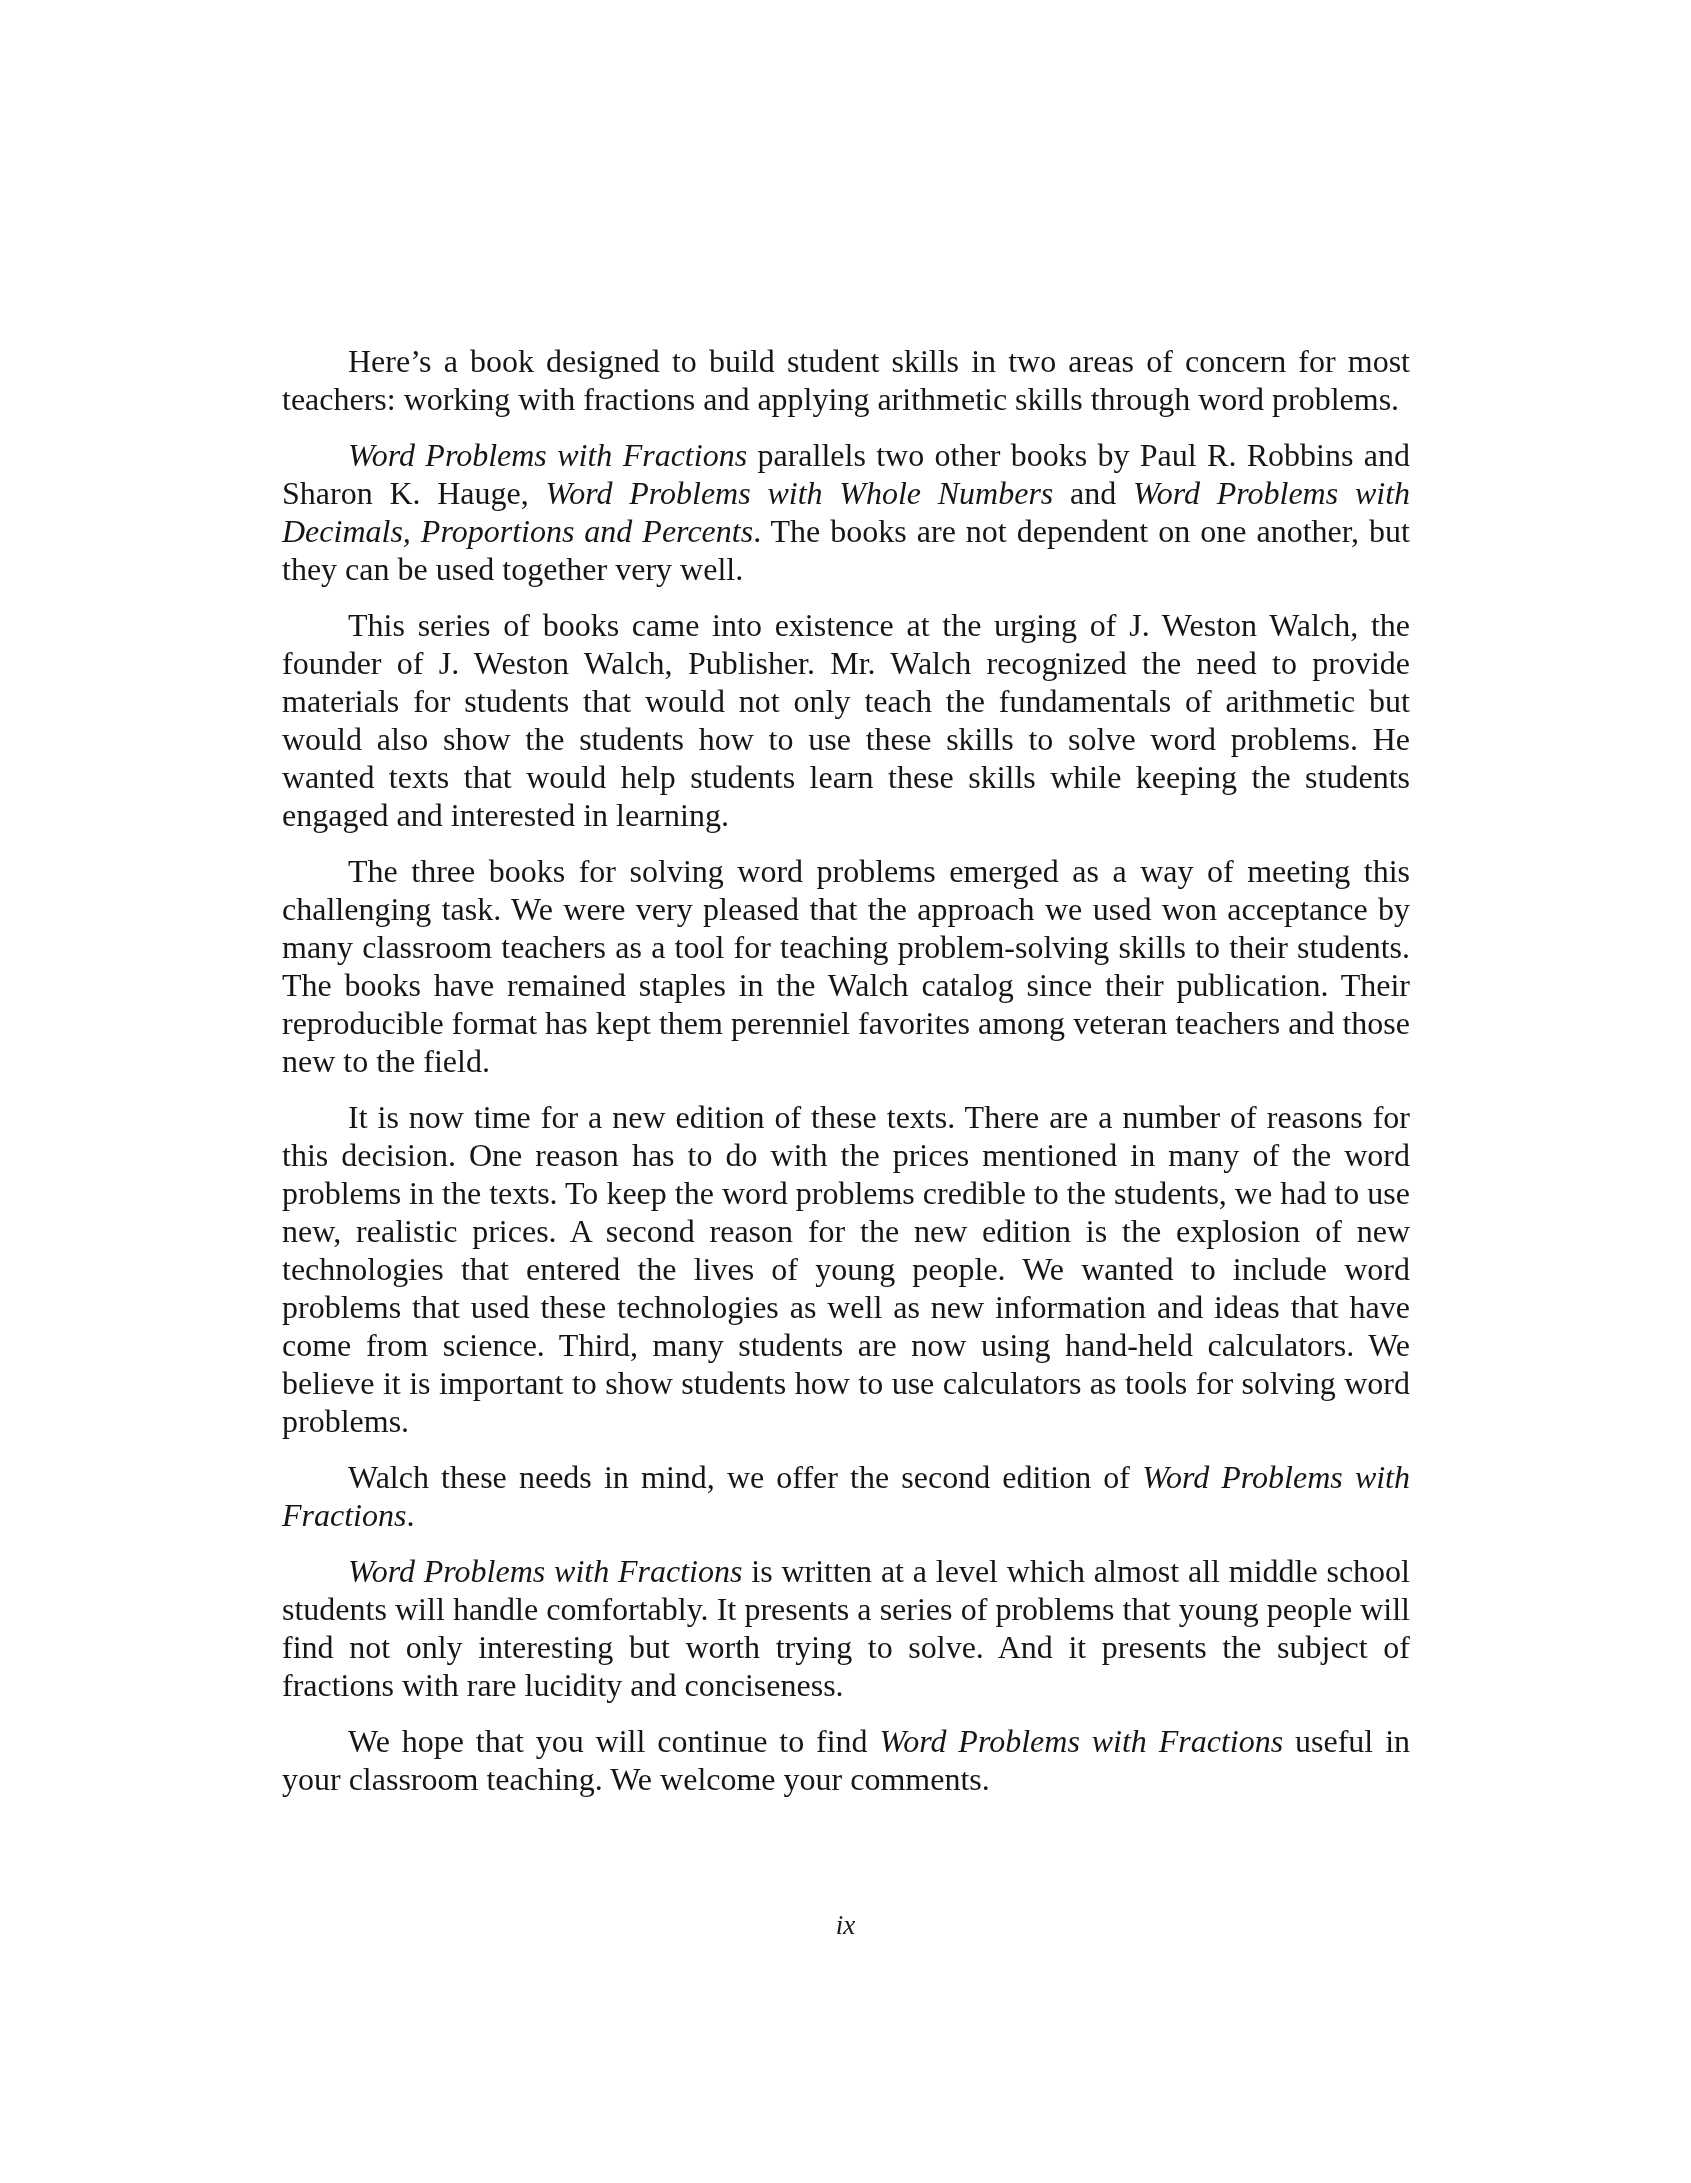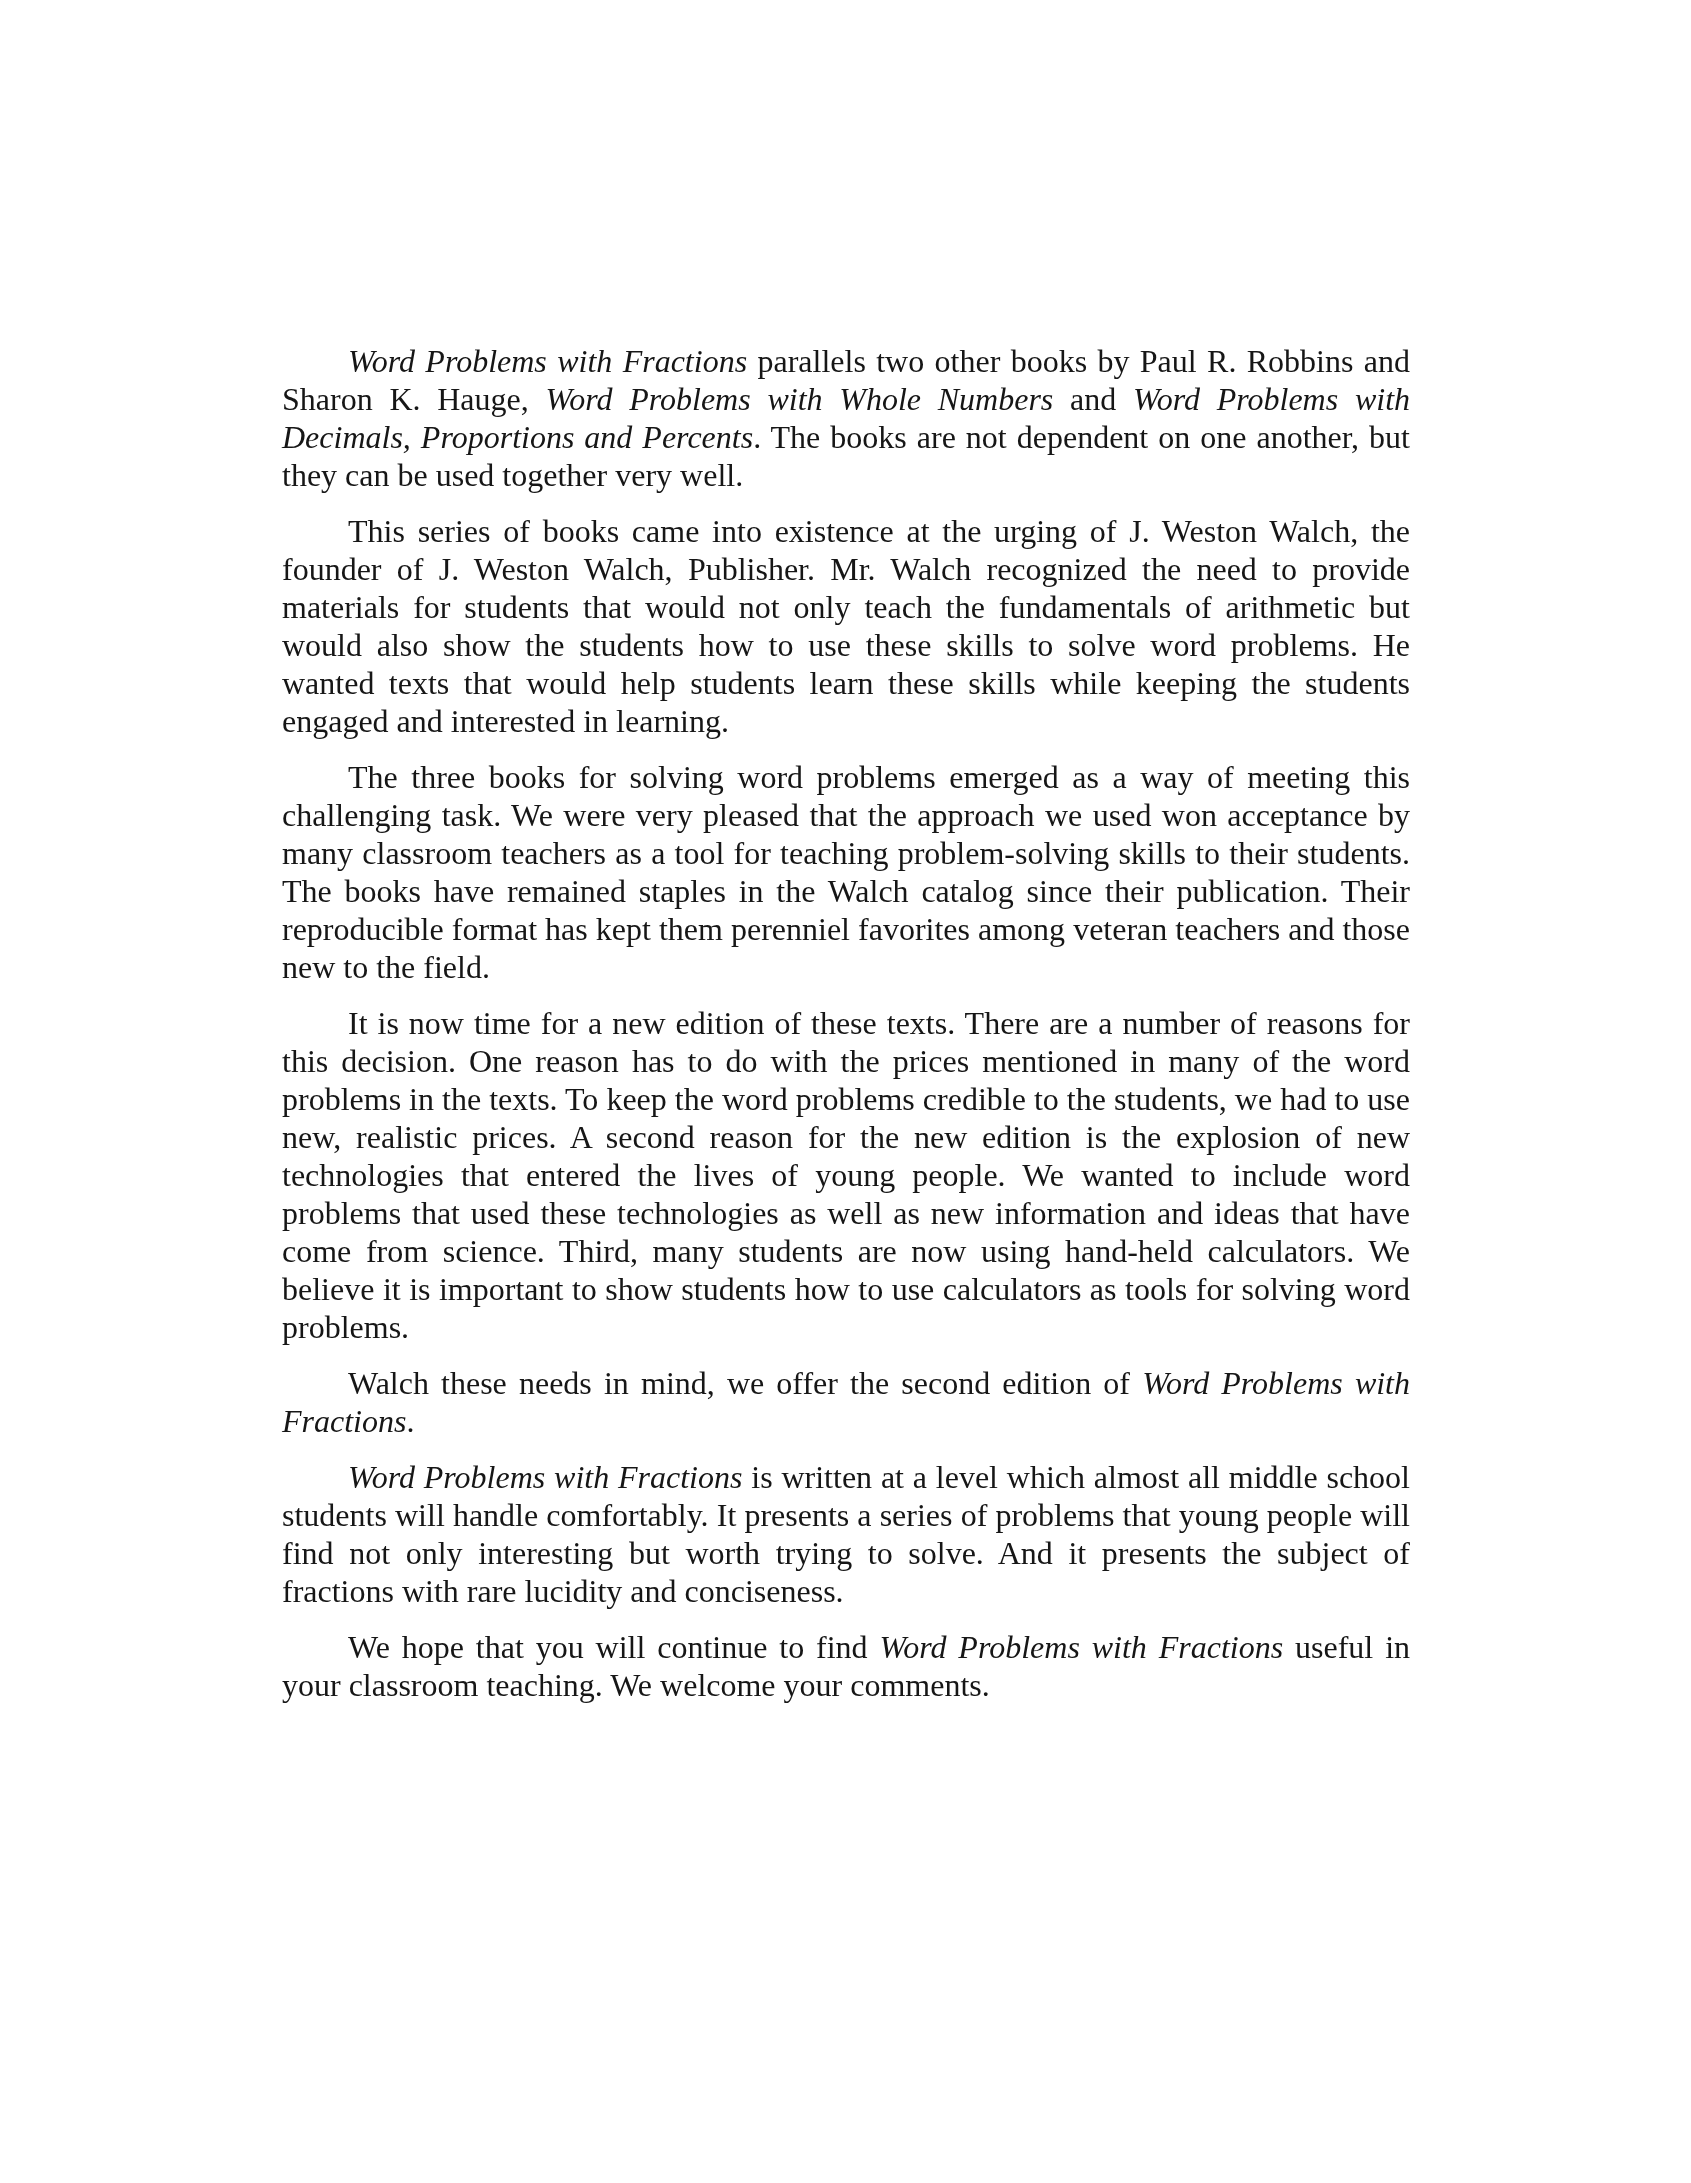--- a/index.html
+++ b/index.html
@@ -56,23 +56,25 @@
     font-size: 27px;
     color: #1a1a1a;
   }
 </style>
 </head>
 <body>
 
 <div class="page">
 
   <div class="body-text">
+      <p><span>Here’s a book designed to build student skills in two areas of concern for most teachers: working with fractions and applying arithmetic skills through word problems.</span></p>
       <p><i>Word Problems with Fractions</i><span> parallels two other books by Paul R. Robbins and Sharon K. Hauge, </span><i>Word Problems with Whole Numbers</i><span> and </span><i>Word Problems with Decimals, Proportions and Percents</i><span>. The books are not dependent on one another, but they can be used together very well.</span></p>
       <p><span>This series of books came into existence at the urging of J. Weston Walch, the founder of J. Weston Walch, Publisher. Mr. Walch recognized the need to provide materials for students that would not only teach the fundamentals of arithmetic but would also show the students how to use these skills to solve word problems. He wanted texts that would help students learn these skills while keeping the students engaged and interested in learning.</span></p>
       <p><span>The three books for solving word problems emerged as a way of meeting this challenging task. We were very pleased that the approach we used won acceptance by many classroom teachers as a tool for teaching problem-solving skills to their students. The books have remained staples in the Walch catalog since their publication. Their reproducible format has kept them perenniel favorites among veteran teachers and those new to the field.</span></p>
       <p><span>It is now time for a new edition of these texts. There are a number of reasons for this decision. One reason has to do with the prices mentioned in many of the word problems in the texts. To keep the word problems credible to the students, we had to use new, realistic prices. A second reason for the new edition is the explosion of new technologies that entered the lives of young people. We wanted to include word problems that used these technologies as well as new information and ideas that have come from science. Third, many students are now using hand-held calculators. We believe it is important to show students how to use calculators as tools for solving word problems.</span></p>
       <p><span>Walch these needs in mind, we offer the second edition of </span><i>Word Problems with Fractions</i><span>.</span></p>
       <p><i>Word Problems with Fractions</i><span> is written at a level which almost all middle school students will handle comfortably. It presents a series of problems that young people will find not only interesting but worth trying to solve. And it presents the subject of fractions with rare lucidity and conciseness.</span></p>
       <p><span>We hope that you will continue to find </span><i>Word Problems with Fractions</i><span> useful in your classroom teaching. We welcome your comments.</span></p>
     </div>
 
+  <div class="page-number">ix</div>
 </div>
 
 
 </body></html>

